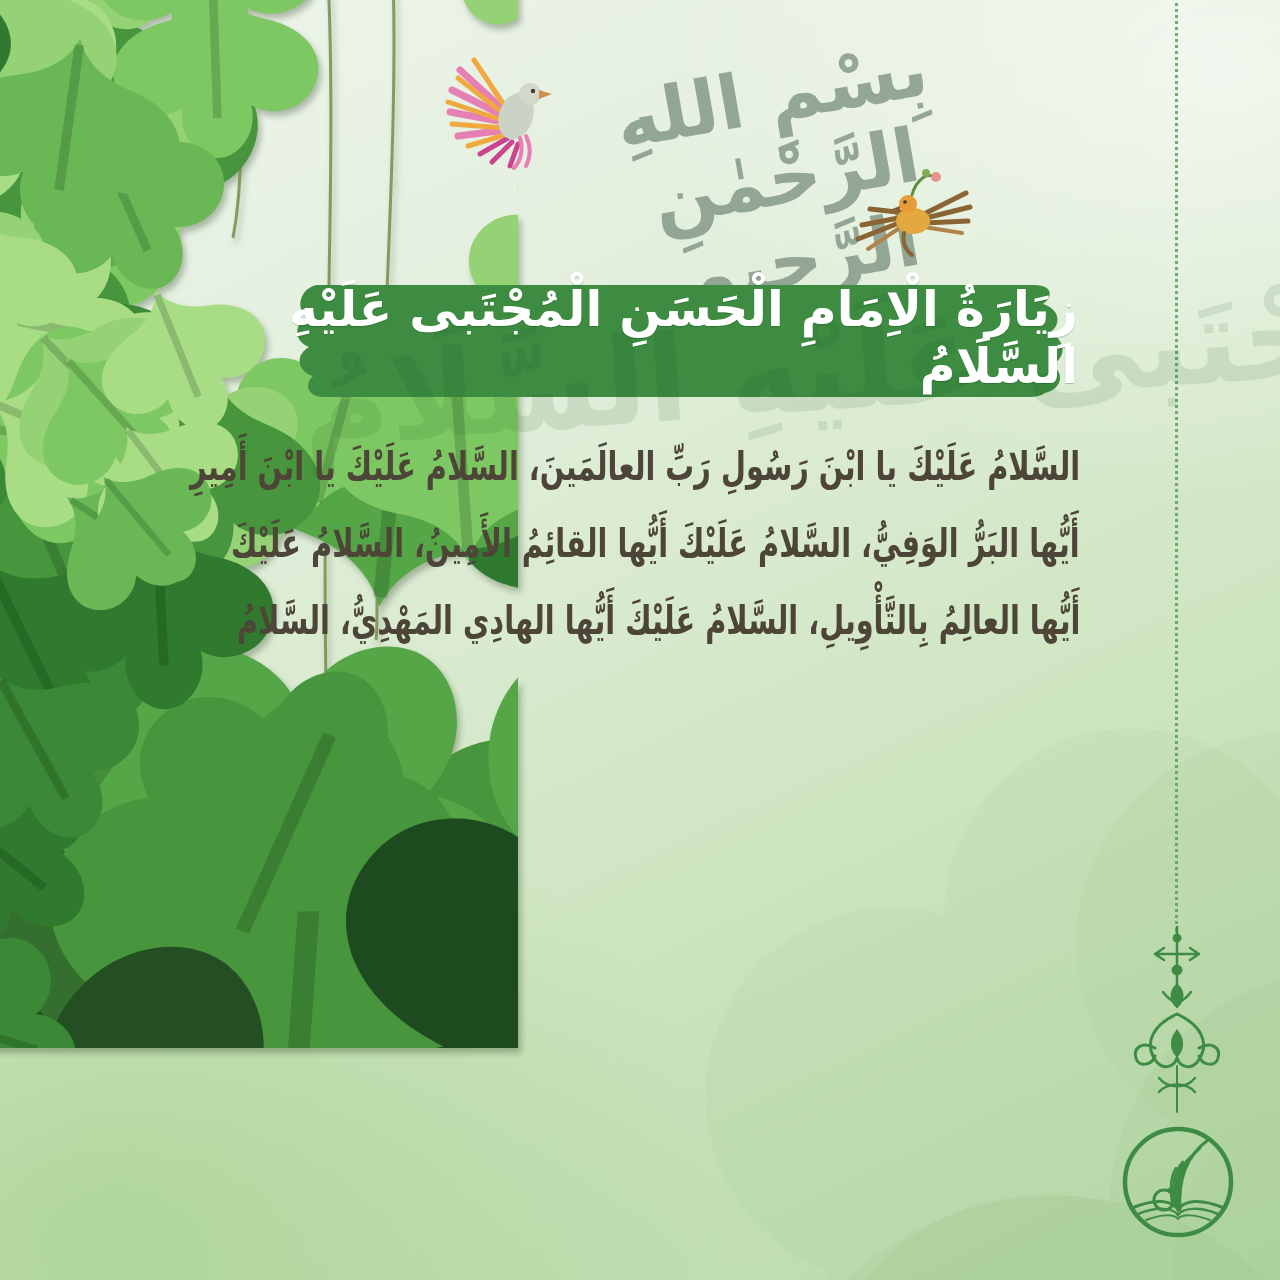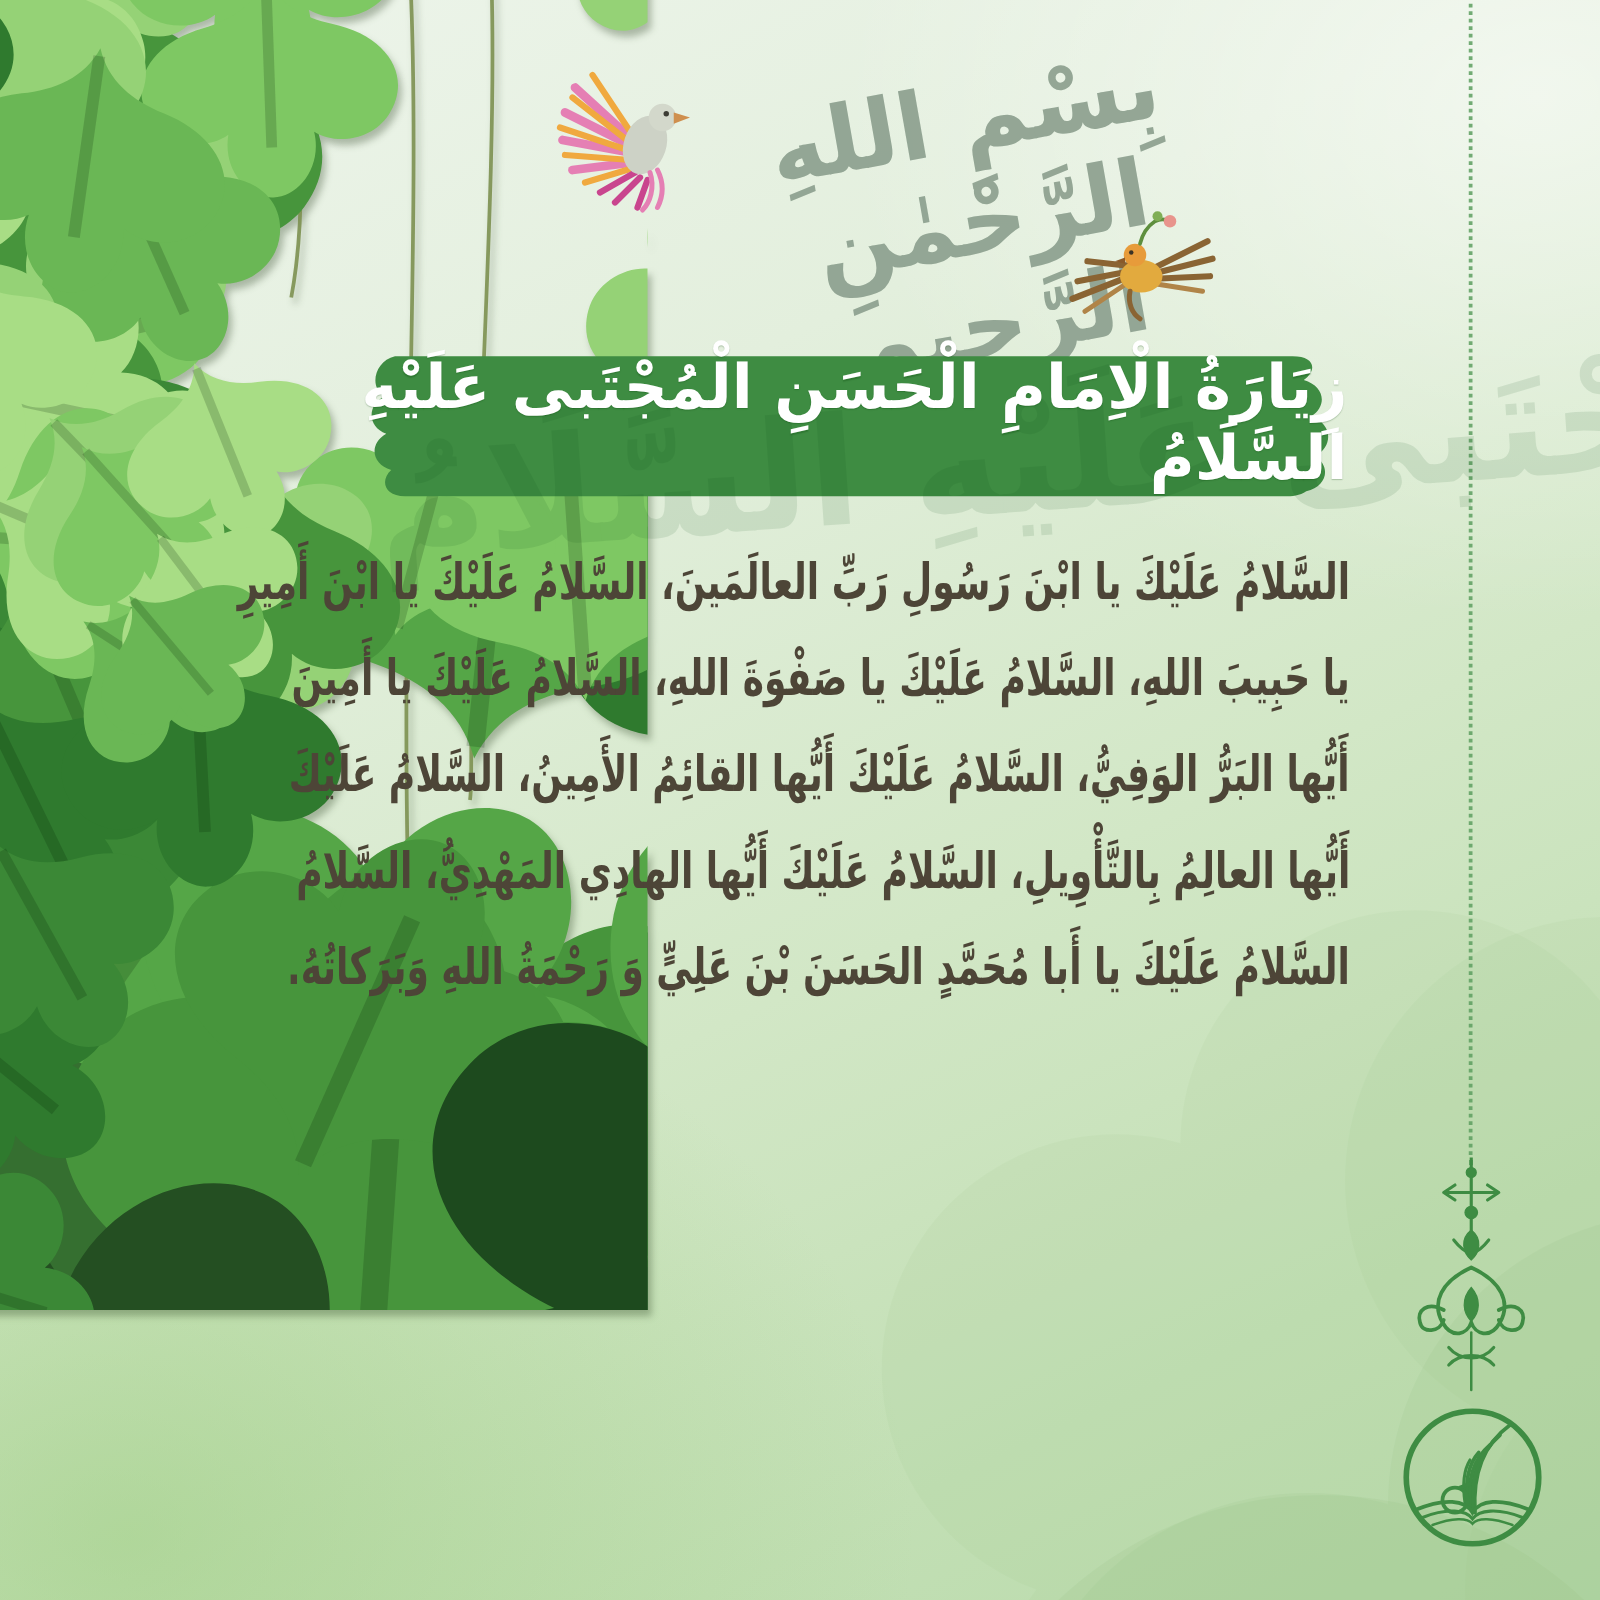--- a/index.html
+++ b/index.html
@@ -414,30 +414,24 @@
     </svg>
     <span class="banner-watermark bw1">زِيَارَةُ الْاِمَامِ الْحَسَنِ الْمُجْتَبى عَلَيْهِ السَّلَامُ</span>
     <div class="banner-title" dir="rtl">زِيَارَةُ الْاِمَامِ الْحَسَنِ الْمُجْتَبى عَلَيْهِ السَّلَامُ</div>
   </div>
 
   <div class="abs body-text" dir="rtl">
     <div class="line-row">
         <span class="line" style="transform: scaleX(0.72);">السَّلامُ عَلَيْكَ يا ابْنَ رَسُولِ رَبِّ العالَمَينَ، السَّلامُ عَلَيْكَ يا ابْنَ أَمِيرِ</span>
       </div>
     <div class="line-row">
-        <span class="line" style="transform: scaleX(0.72);">يا حَبِيبَ اللهِ، السَّلامُ عَلَيْكَ يا صَفْوَةَ اللهِ، السَّلامُ عَلَيْكَ يا أَمِينَ</span>
-      </div>
-    <div class="line-row">
         <span class="line" style="transform: scaleX(0.72);">أَيُّها البَرُّ الوَفِيُّ، السَّلامُ عَلَيْكَ أَيُّها القائِمُ الأَمِينُ، السَّلامُ عَلَيْكَ</span>
       </div>
     <div class="line-row">
         <span class="line" style="transform: scaleX(0.72);">أَيُّها العالِمُ بِالتَّأْوِيلِ، السَّلامُ عَلَيْكَ أَيُّها الهادِي المَهْدِيُّ، السَّلامُ</span>
-      </div>
-    <div class="line-row">
-        <span class="line" style="transform: scaleX(0.72);">السَّلامُ عَلَيْكَ يا أَبا مُحَمَّدٍ الحَسَنَ بْنَ عَلِيٍّ وَ رَحْمَةُ اللهِ وَبَرَكاتُهُ.</span>
       </div>
   </div>
 
   <svg class="abs finial" viewBox="0 0 104 192" aria-hidden="true">
     <g stroke="#3e8c43" fill="#3e8c43" stroke-linecap="round">
       <path d="M52,0 V62" stroke-width="2.5" fill="none"></path>
       <circle cx="52" cy="12" r="4"></circle>
       <path d="M30,28 H74 M30,28 l9,-6 M30,28 l9,6 M74,28 l-9,-6 M74,28 l-9,6" stroke-width="2.5" fill="none"></path>
       <circle cx="52" cy="44" r="5"></circle>
       <path d="M52,58 C43,65 45,76 52,82 C59,76 61,65 52,58 Z"></path>

